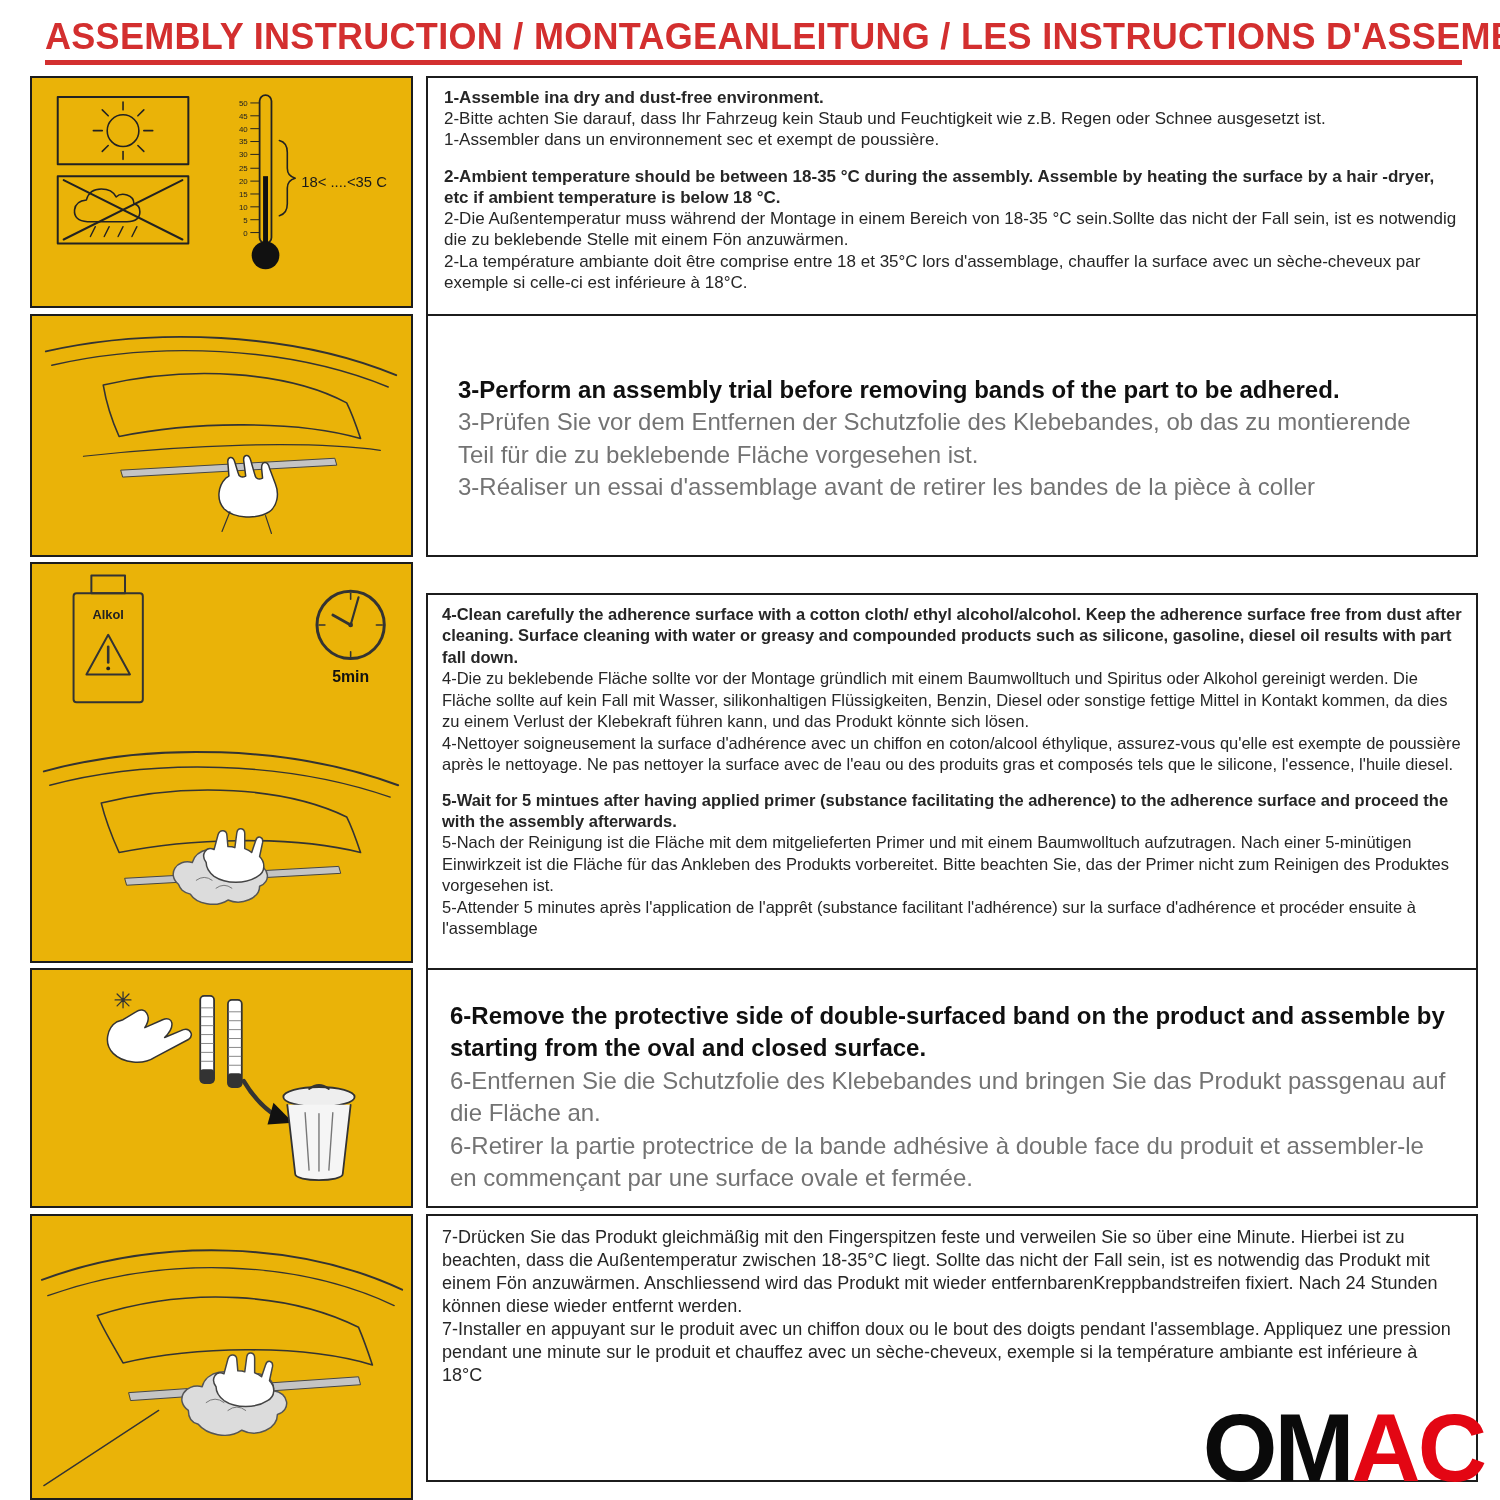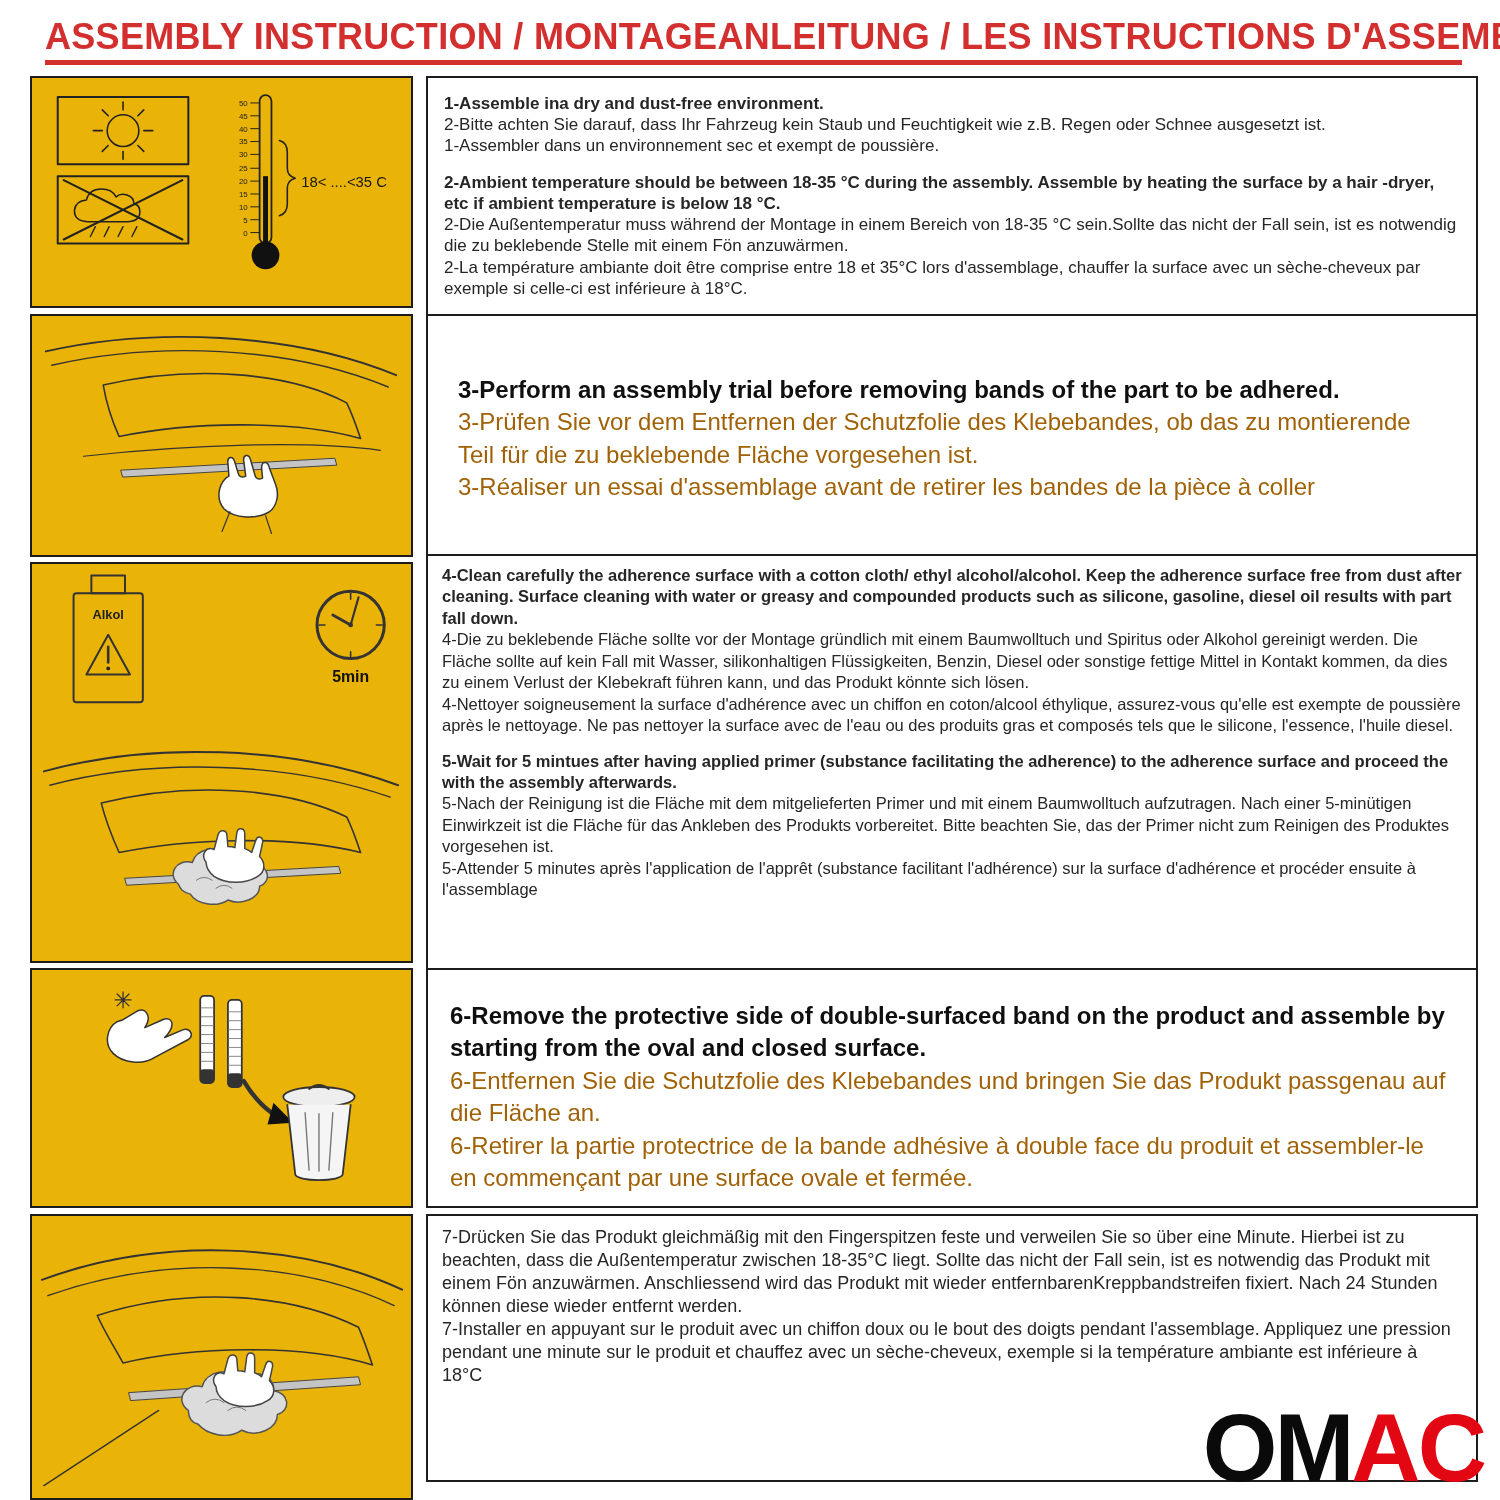--- a/index.html
+++ b/index.html
@@ -9,28 +9,28 @@
   .title{position:absolute;left:45px;top:16px;font-size:36px;font-weight:bold;
          color:#d32f2f;letter-spacing:.3px;white-space:nowrap}
   .rule{position:absolute;left:45px;top:60px;width:1417px;height:5px;background:#d32f2f}
   .img-box{position:absolute;left:30px;width:383px;border:2px solid #1c1c1c;background:#eab308;overflow:hidden}
   .img-box svg{display:block;width:100%;height:100%}
   .text-box{position:absolute;left:426px;width:1052px;border:2px solid #1c1c1c;background:#fff;overflow:hidden}
   .p{margin:0}
   .b{font-weight:bold;color:#0f0f0f}
   .sm{font-size:17px;line-height:1.24;color:#262626}
   .xs{font-size:16.5px;line-height:1.3;color:#262626}
-  .lg{font-size:24px;line-height:1.35;color:#a16207}
+  .lg{font-size:24px;line-height:1.35;color:#737373}
   .lg.b{color:#0f0f0f}
   .s5{font-size:18px;line-height:1.28;color:#262626}
   .gap16{margin-top:16px}
   .gap14{margin-top:14px}
-  .ib1{top:76px;height:232px}   .tb1{top:76px;height:272px;padding:15px 16px}
+  .ib1{top:76px;height:232px}   .tb1{top:76px;height:272px;padding:9px 16px}
   .ib2{top:314px;height:243px}  .tb2{top:314px;height:243px;padding:58px 30px 0}
-  .ib3{top:562px;height:401px}  .tb3{top:554px;height:462px;padding:9px 14px}
+  .ib3{top:562px;height:401px}  .tb3{top:593px;height:462px;padding:9px 14px}
   .ib4{top:968px;height:240px}  .tb4{top:968px;height:240px;padding:30px 22px 0}
   .ib5{top:1214px;height:286px} .tb5{top:1214px;height:268px;padding:10px 14px}
   .logo{position:absolute;right:16px;bottom:4px;font-size:96px;font-weight:bold;
         letter-spacing:-3px;line-height:1;white-space:nowrap}
   .logo .lb{color:#0a0a0a}
   .logo .lr{color:#e30613}
   svg text{font-family:"Liberation Sans","DejaVu Sans",sans-serif}
 </style>
 </head>
 <body>

